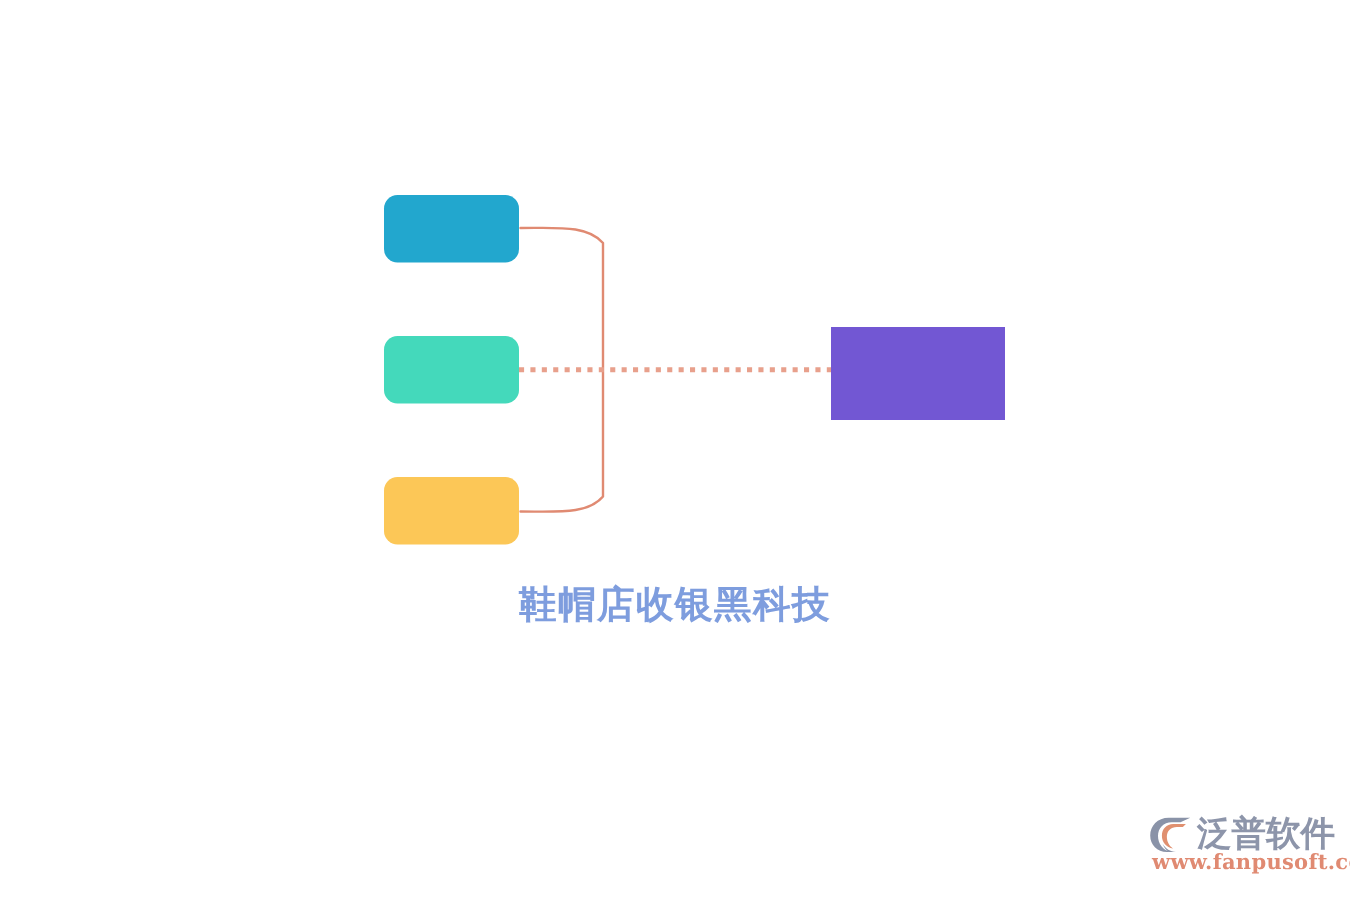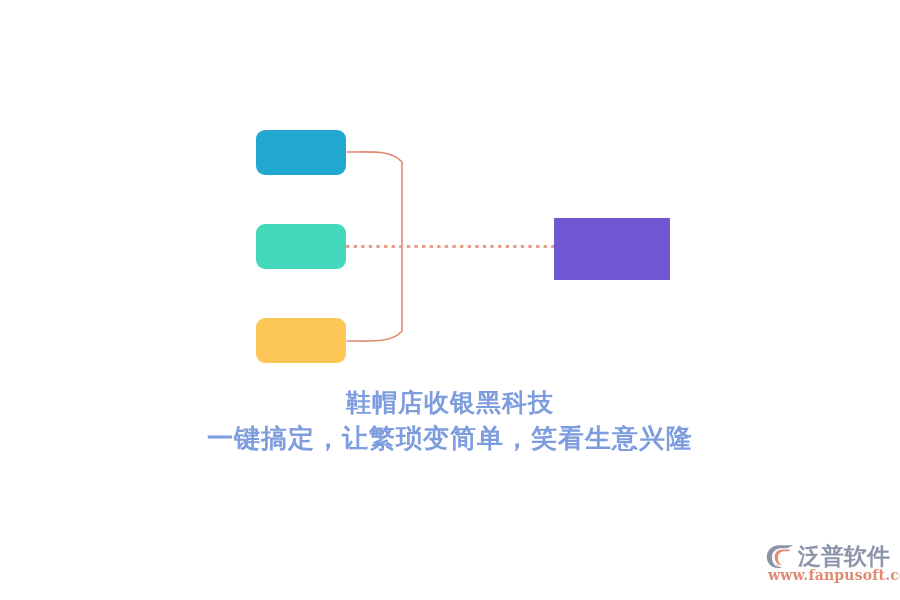--- a/index.html
+++ b/index.html
@@ -160,21 +160,20 @@
       <span class="node-label"></span>
     </div>
 
     <div class="node sharp" id="node-purple" style="background:#7257d3;">
       <span class="node-label"></span>
     </div>
   </div>
 
   <div id="caption">
     <span class="caption-line" id="caption-line-1" style="color:#7e9dde;">鞋帽店收银黑科技</span>
-    <span class="caption-line" id="caption-line-2" style="color:#7e9dde;">一键搞定，让繁琐变简单，笑看生意兴隆</span>
   </div>
 
   <div id="logo">
     <div id="logo-row">
       <svg id="logo-mark" viewBox="0 0 30 28">
 
         <path d="M 27.5 3.2
                  L 13.2 3.2
                  C 5.6 3.2, 0.8 8.6, 0.8 15.0
                  C 0.8 21.2, 5.4 26.0, 12.0 26.0

